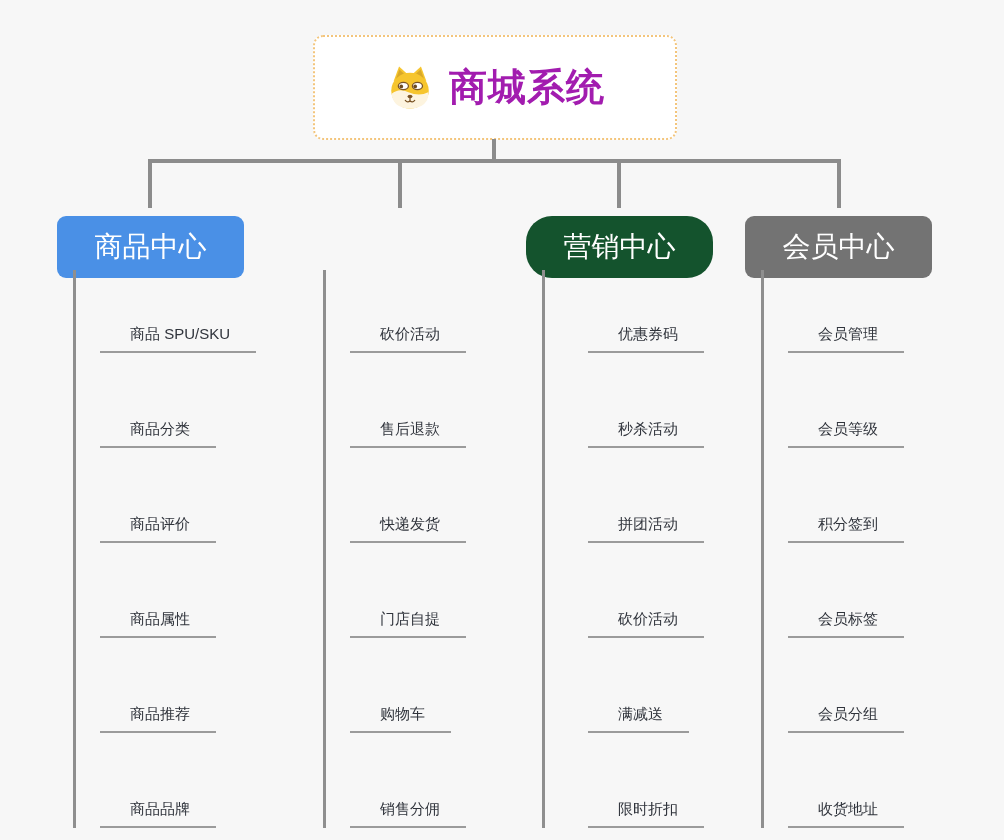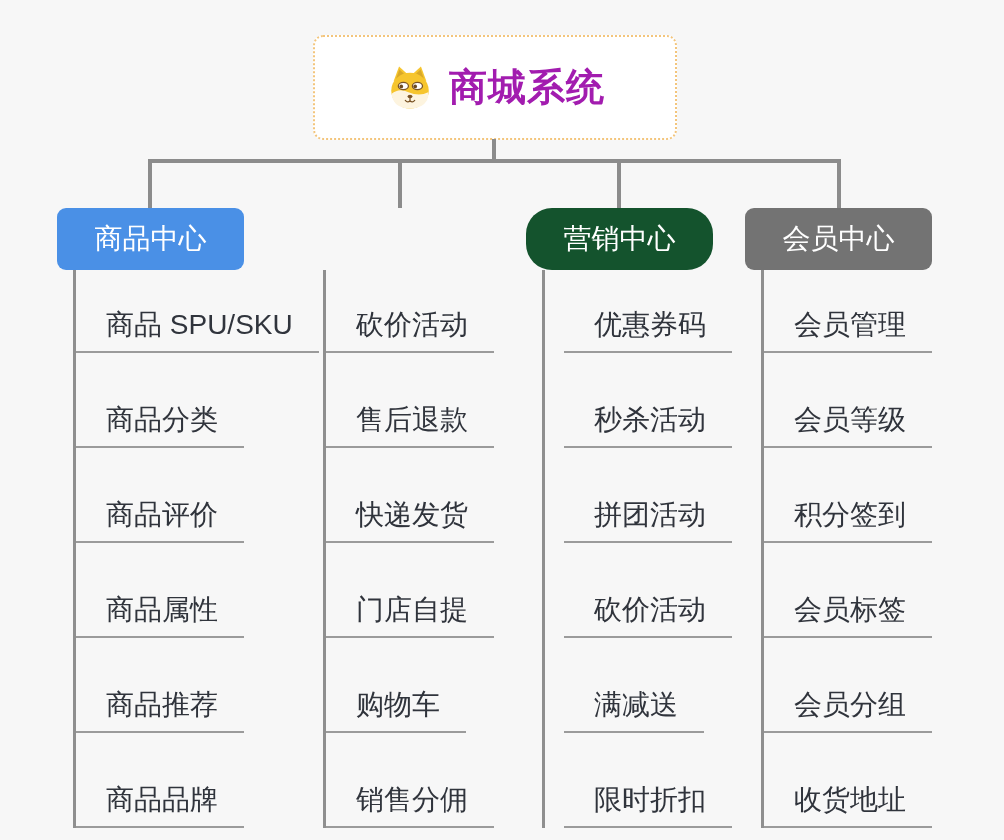--- a/index.html
+++ b/index.html
@@ -24,42 +24,42 @@
   
   .line { position:absolute; background:#8c8c8c; }
   .stem  { left:492px; top:139px; width:4px; height:24px; }
   .rail  { left:148px; top:159px; width:693px; height:4px; }
   .drop  { top:161px; width:4px; height:47px; }
   .drop-0 { left:148px; } .drop-1 { left:398px; }
   .drop-2 { left:617px; } .drop-3 { left:837px; }
 
   
   .branch {
-    position:absolute; top:208px; width:187px; height:62px;
+    position:absolute; top:216px; width:187px; height:62px;
     border-radius:9px; display:flex; align-items:center; justify-content:center;
     color:#ffffff; font-size:28px; cursor:pointer;
   }
   .branch-0 { left:57px; }  .branch-1 { left:307px; }
   .branch-2 { left:526px; } .branch-3 { left:745px; }
 
   
   .children {
     position:absolute; top:270px;
     border-left:3px solid #8f8f8f;
   }
   .children-0 { left:73px; }  .children-1 { left:323px; }
   .children-2 { left:542px;padding-left:19px; } .children-3 { left:761px; }
 
   .sub { display:flex; align-items:flex-end; height:95px; }
   .sub:first-child { height:83px; }
   .sub > span {
     display:inline-block; white-space:nowrap;
     border-bottom:2px solid #9b9b9b;
     padding:0 26px 7px 30px;
-    font-size:28px; color:#30343c; cursor:pointer;
+    font-size:15px; color:#30343c; cursor:pointer;margin-left:24px;
   }
 </style>
 </head>
 <body>
 
 <div id="canvas">
 
   <div class="root">
     <svg class="doge" viewBox="0 0 64 60" aria-hidden="true">
       <polygon points="11,22 18,3 30,14" fill="#f6c52e"></polygon>

